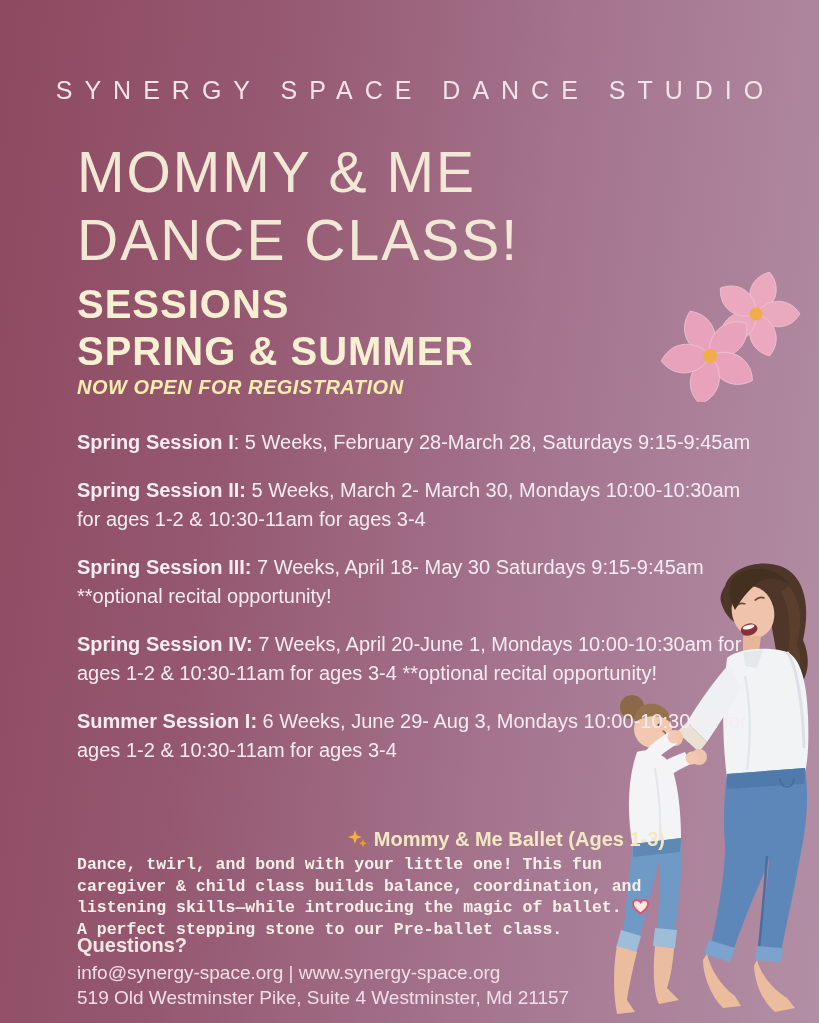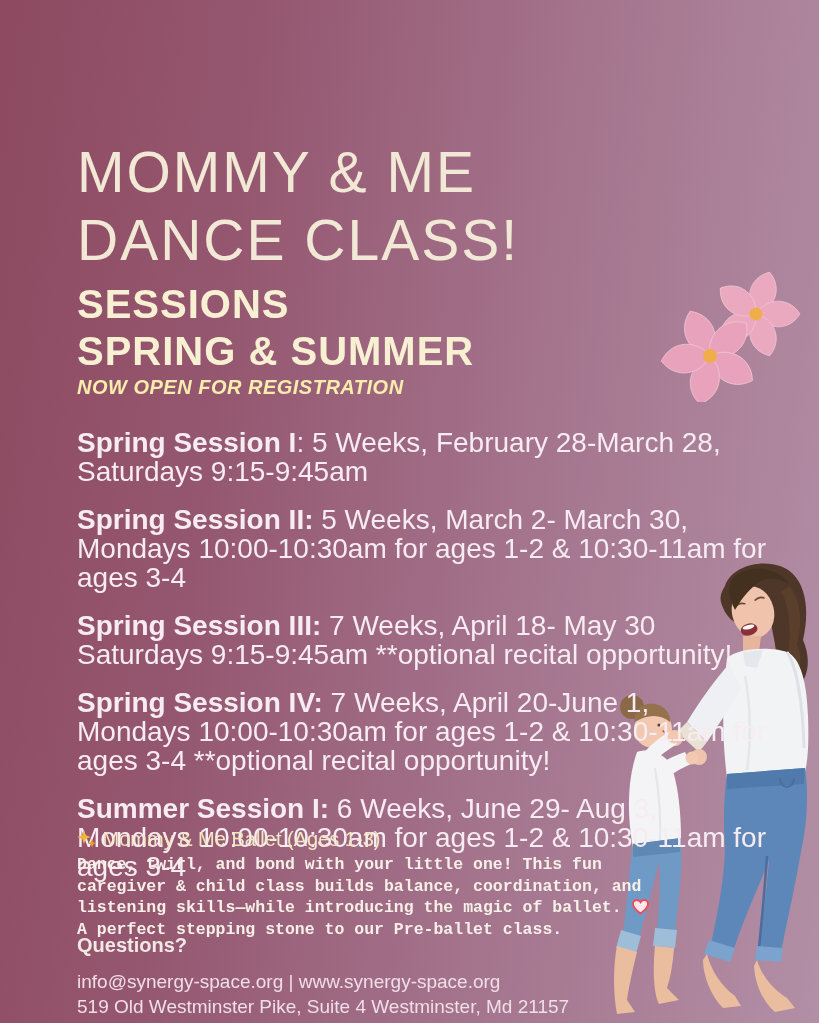--- a/index.html
+++ b/index.html
@@ -24,46 +24,47 @@
     color:#f8f0d3; font-size:40px; line-height:47px; font-weight:700;
     letter-spacing:1px;
   }
   .registration {
     position:absolute; top:376px; left:77px;
     color:#f8edad; font-size:20px; font-weight:700; font-style:italic;
     letter-spacing:.5px;
   }
   .sessions {
     position:absolute; top:428px; left:77px; width:690px; z-index:2;
-    color:#f6ecf1; font-size:28px; line-height:29px;
+    color:#f6ecf1; font-size:20px; line-height:29px;
   }
   .session { margin-bottom:19px; }
   .session strong { font-weight:700; }
   .ballet {
     position:absolute; top:826px; left:77px; width:588px; z-index:2;
     color:#f7f0e8;
   }
   .ballet-heading {
-    font-size:20px; font-weight:400; color:#f4e7c4; line-height:26px;
+    font-size:20px; font-weight:700; color:#f4e7c4; line-height:26px;text-align:right;
   }
   .ballet-body {
     font-size:16.5px; font-weight:700; line-height:21.5px; margin-top:2px;font-family:Liberation Mono, monospace;
   }
   .inline-icon { display:inline-block; vertical-align:-3px; }
   .contact { position:absolute; top:934px; left:77px; z-index:2; }
-  .contact-heading { color:#f2e9e4; font-size:20px; font-weight:700; margin-bottom:12px; }
+  .contact-heading { color:#f2e9e4; font-size:20px; font-weight:700; margin-bottom:3px; }
   .contact-line { color:#f0dfe7; font-size:19px; line-height:25px; }
   .flower { position:absolute; top:270px; left:658px; width:152px; height:132px; z-index:1; }
   .dancers { position:absolute; top:556px; left:575px; width:244px; height:467px; z-index:1; }
 </style>
 </head>
 <body>
 
 <div class="flyer">
 
+  <div class="studio-name">SYNERGY SPACE DANCE STUDIO</div>
 
   <div class="main-title">
     <div>MOMMY &amp; ME</div>
     <div>DANCE CLASS!</div>
   </div>
 
   <div class="subtitle">
     <div>SESSIONS</div>
     <div>SPRING &amp; SUMMER</div>
   </div>

